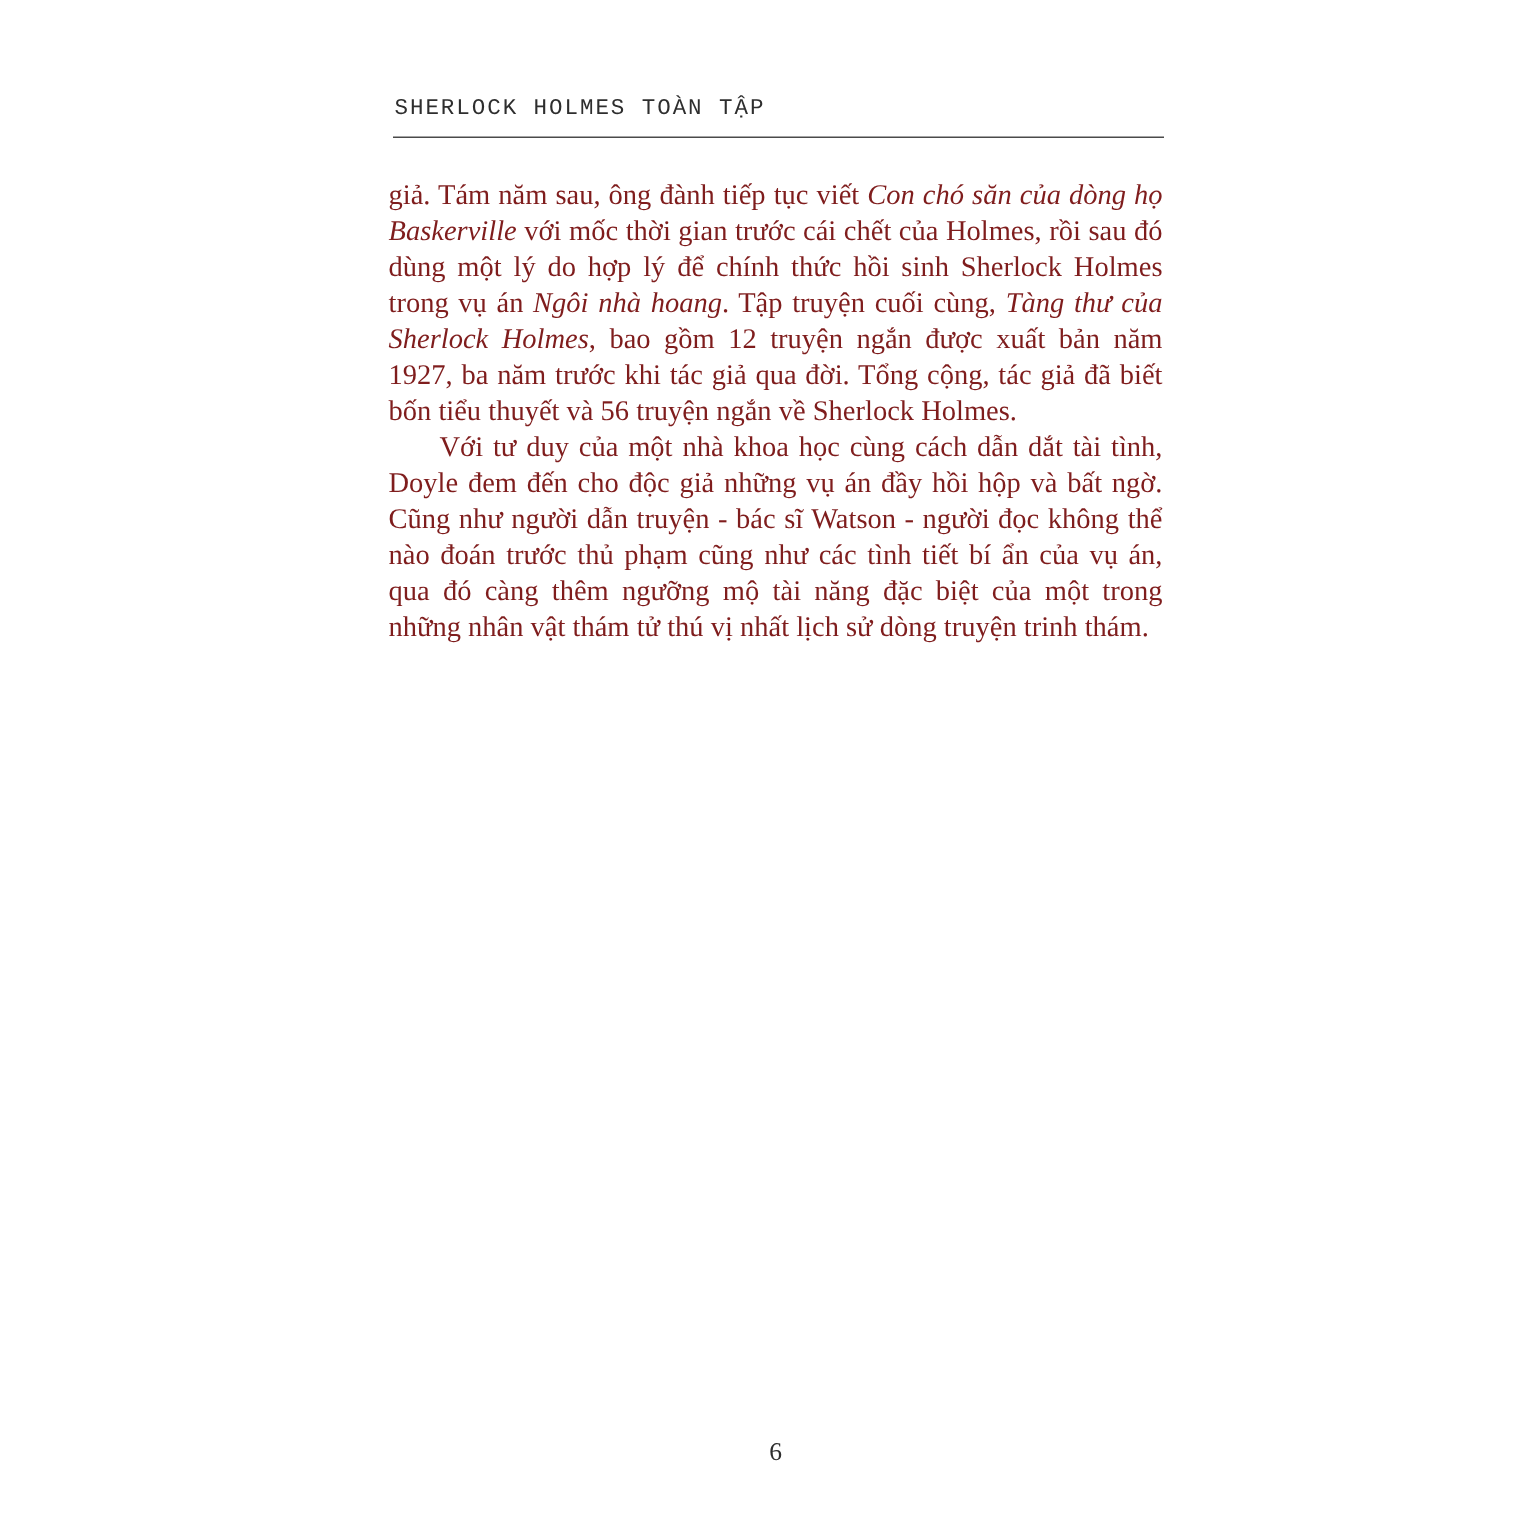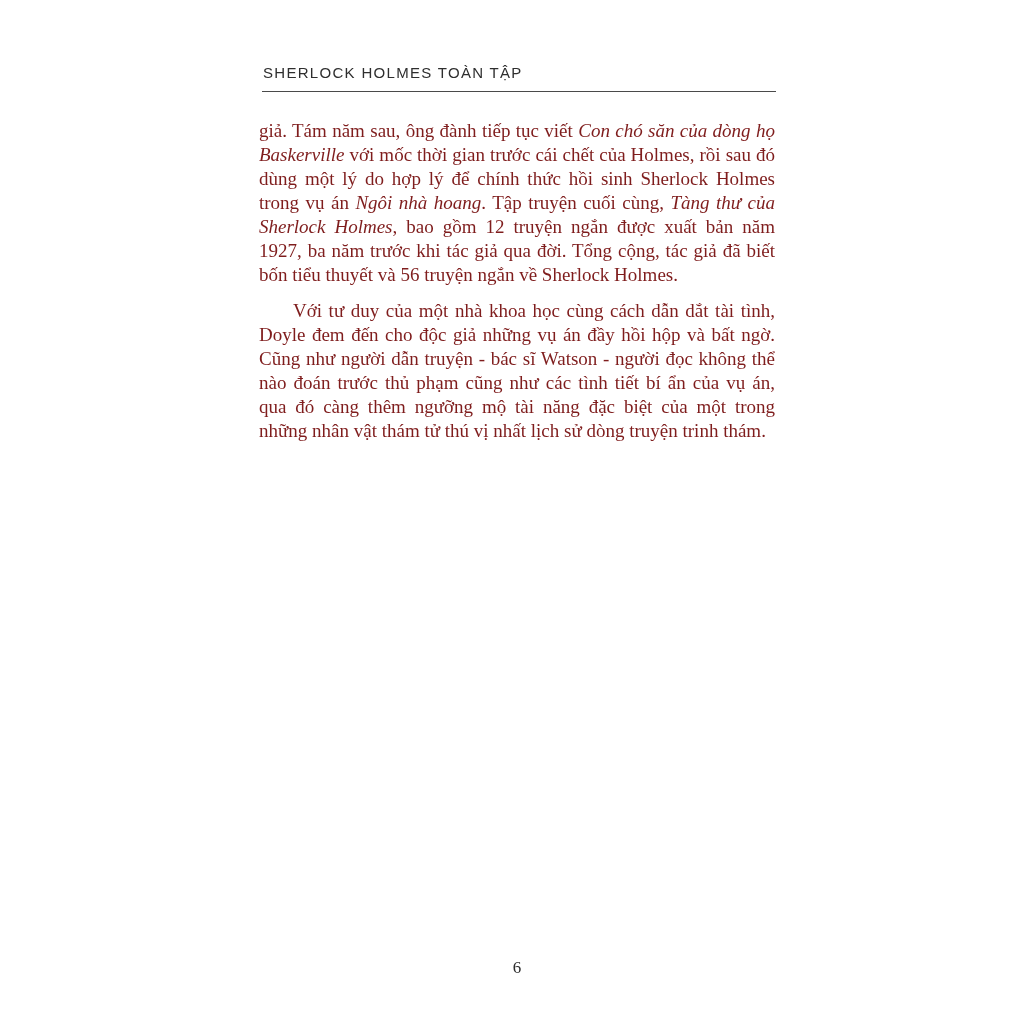--- a/index.html
+++ b/index.html
@@ -16,21 +16,21 @@
     overflow: hidden;
   }
   .running-header {
     position: absolute;
     left: 263px;
     top: 64px;
     width: 516px;
     font-size: 15px;
     letter-spacing: 1.3px;
     color: #2e2e2e;
-    font-family: Liberation Sans, sans-serif;
+    font-family: Liberation Mono, monospace;
   }
   .header-rule {
     position: absolute;
     left: 262px;
     top: 91px;
     width: 514px;
     height: 1px;
     background: #4a4a4a;
   }
   .body-text {
@@ -41,21 +41,20 @@
     font-size: 19px;
     line-height: 24px;
     color: #7f1d1d;
     text-align: justify;
     text-justify: inter-word;
   }
   .body-text p {
     margin: 0;
   }
   .body-text p + p {
-    margin-top: 12px;
     text-indent: 34px;
   }
   .body-text em {
     font-style: italic;
   }
   .page-number {
     position: absolute;
     left: 259px;
     top: 958px;
     width: 516px;

